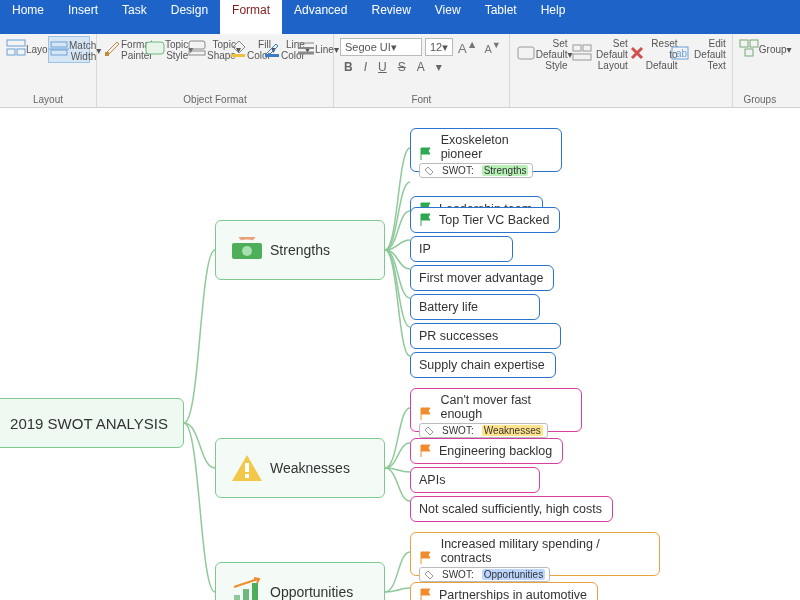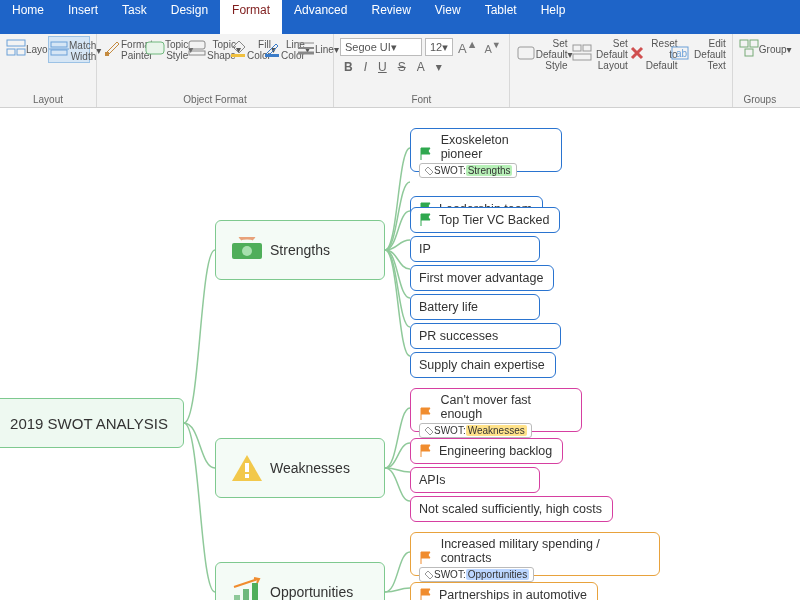--- a/index.html
+++ b/index.html
@@ -36,21 +36,21 @@
   .root { left:-6px; top:290px; width:190px; height:50px; border-color:#7ec98f; background:#eef9f1; font-size:15px; justify-content:center; }
   .cat { width:170px; height:60px; border-color:#7ec98f; background:#f4fbf6; font-size:14px; padding-left:14px; }
   .cat .caticon { width:34px; height:34px; display:flex; align-items:center; justify-content:center; }
   .strengths { left:215px; top:112px; }
   .weaknesses { left:215px; top:330px; }
   .opportunities { left:215px; top:454px; }
 
   .leaf { height:26px; padding:3px 10px 3px 8px; font-size:12.5px; }
   .leaf.tall { height:44px; flex-direction:column; align-items:flex-start; gap:2px; padding:4px 10px 4px 8px; }
   .leaf .row1 { display:flex; align-items:flex-end; gap:8px; }
-  .tag { border:1px solid #bbb; border-radius:3px; font-size:10px; padding:1px 4px; display:flex; align-items:center; gap:0; background:#fff; }
+  .tag { border:1px solid #bbb; border-radius:3px; font-size:10px; padding:1px 4px; display:flex; align-items:center; gap:8px; background:#fff; }
   .tag .hl { padding:0 2px; border-radius:2px; }
   .hl-green { background:#b7f0b7; } .hl-yellow { background:#ffe28a; } .hl-blue { background:#bcd6ff; }
 
   .b-blue { border-color:#2a74d0; }
   .b-magenta { border-color:#d63fa1; }
   .b-orange { border-color:#e8a23d; }
 
   .flag { width:14px; height:14px; }
 </style>
 </head>
@@ -311,21 +311,21 @@
         <path d="M2 1 L2 13 M2 1 L11 1 L9 4 L11 7 L2 7" fill="#2fa84f" stroke="#2fa84f"></path>
       </svg>
       <span>Leadership team</span>
     </div>
 <div class="node leaf b-blue" style="left:410px; top:99px">
       <svg class="flag">
         <path d="M2 1 L2 13 M2 1 L11 1 L9 4 L11 7 L2 7" fill="#2fa84f" stroke="#2fa84f"></path>
       </svg>
       <span>Top Tier VC Backed</span>
     </div>
-<div class="node leaf b-blue" style="left:410px; top:128px; width:130px">
+<div class="node leaf b-blue" style="left:410px; top:128px; width:103px">
       <span>IP</span>
     </div>
 <div class="node leaf b-blue" style="left:410px; top:157px">
       <span>First mover advantage</span>
     </div>
 <div class="node leaf b-blue" style="left:410px; top:186px; width:130px">
       <span>Battery life</span>
     </div>
 <div class="node leaf b-blue" style="left:410px; top:215px; width:151px">
       <span>PR successes</span>

